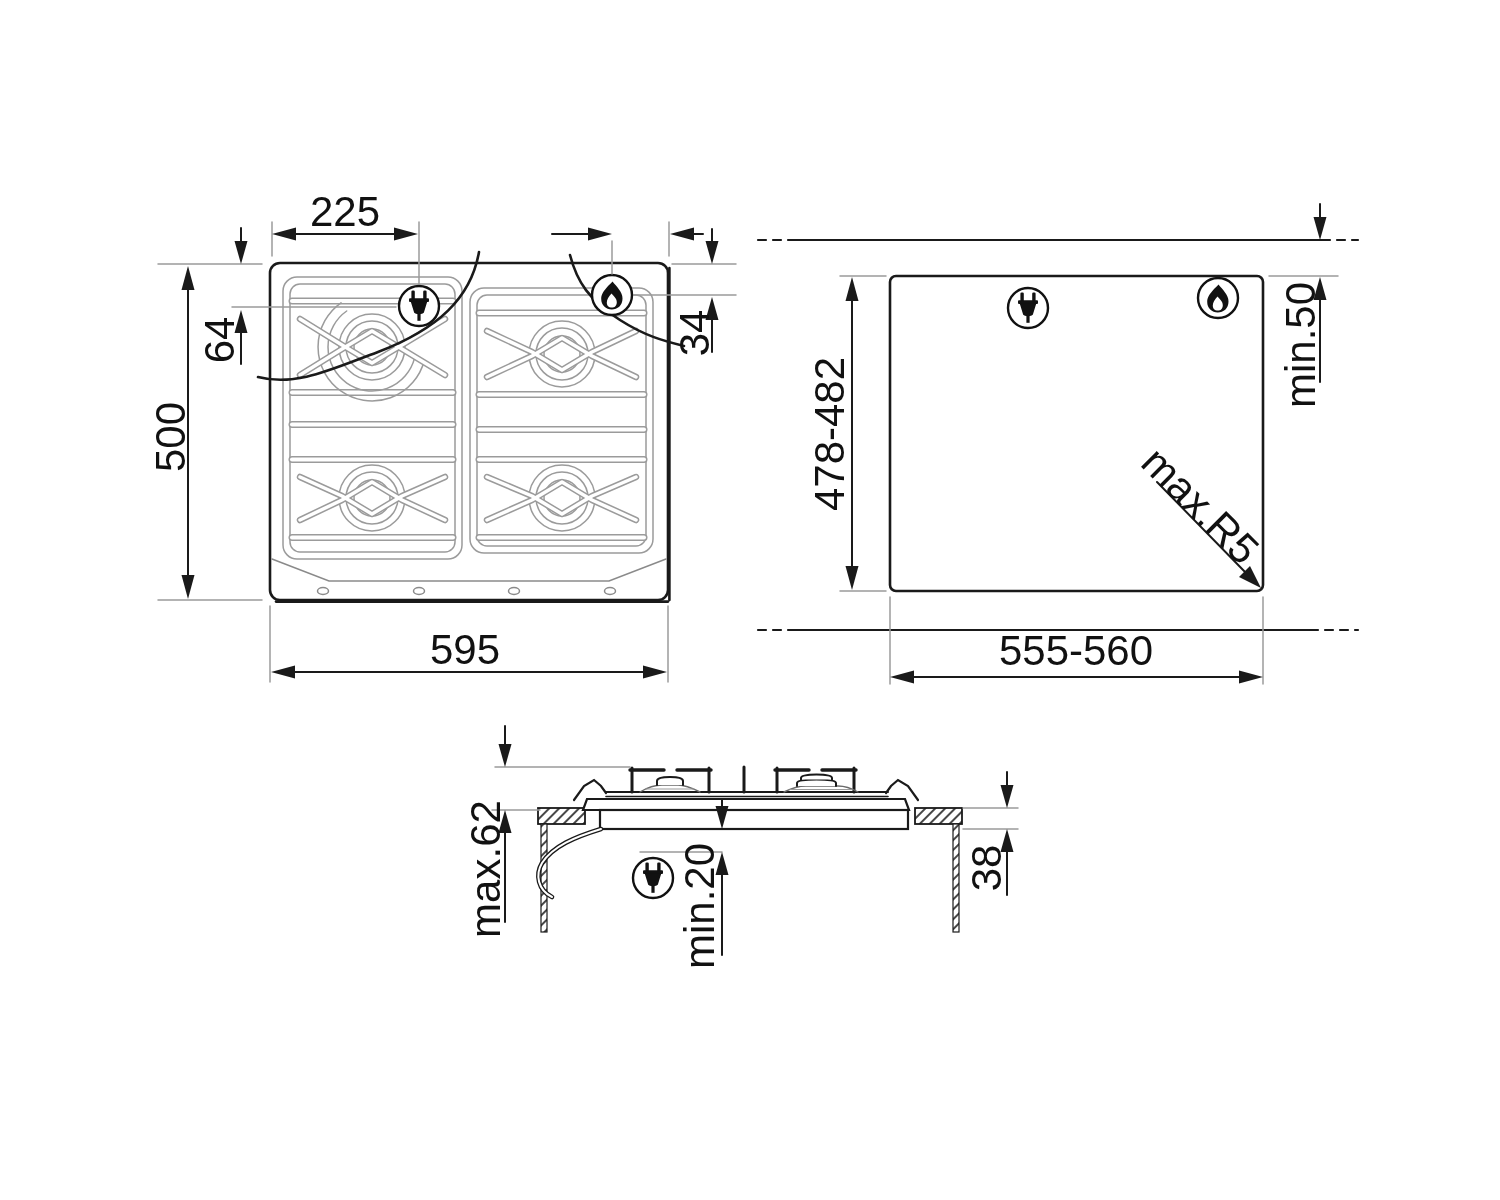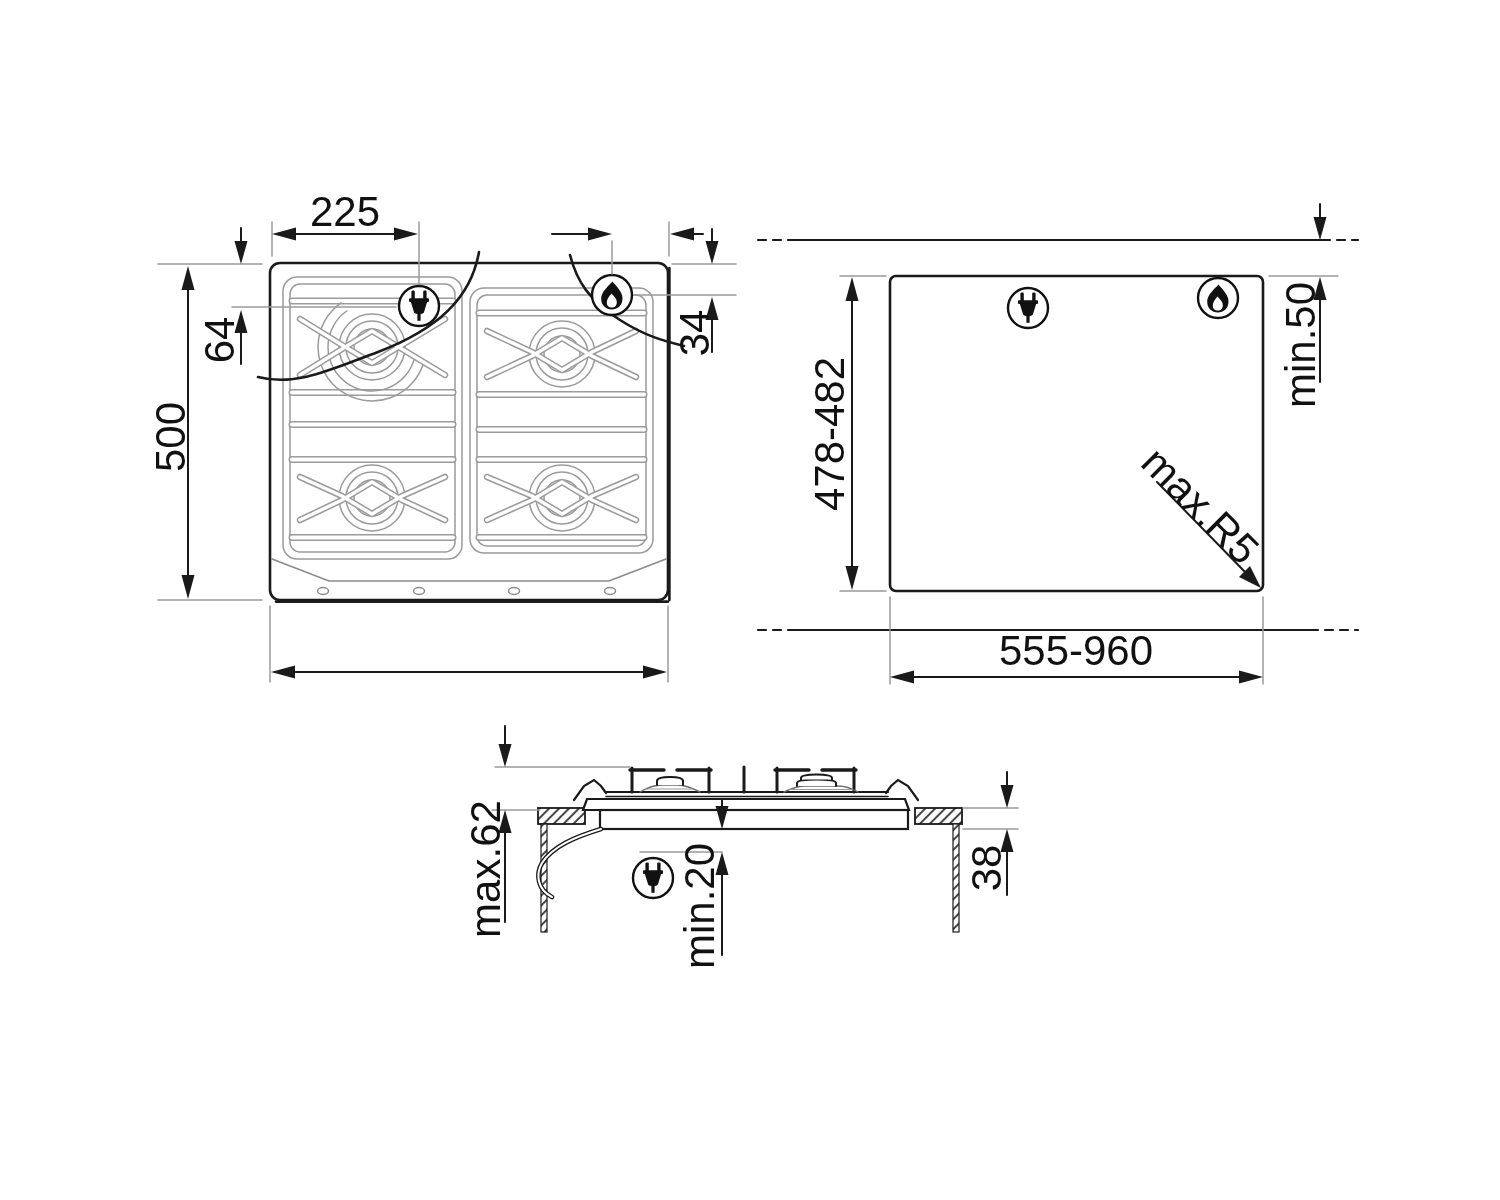--- a/index.html
+++ b/index.html
@@ -286,23 +286,24 @@
       <polygon points="1007,808 1000.5,785 1013.5,785"></polygon>
           <polygon points="1007,829 1000.5,852 1013.5,852"></polygon>
     </g>
   </g>
 </svg>
 
 <span class="dim" style="left:235px;top:189px;">225</span>
 <span class="dim rot" style="left:110px;top:317px;">64</span>
 <span class="dim rot" style="left:585px;top:310px;">34</span>
 <span class="dim rot" style="left:61px;top:414px;">500</span>
+<span class="dim" style="left:355px;top:627px;">595</span>
 
 <span class="dim rot" style="left:720px;top:411px;">478-482</span>
 <span class="dim rot" style="left:1191px;top:322px;">min.50</span>
 <span class="dim rot45" style="left:1090px;top:483px;">max.R5</span>
-<span class="dim" style="left:966px;top:628px;">555-960</span>
+<span class="dim" style="left:966px;top:628px;">555-560</span>
 
 <span class="dim rot" style="left:376px;top:846px;">max.62</span>
 <span class="dim rot" style="left:590px;top:883px;">min.20</span>
 <span class="dim rot" style="left:877px;top:845px;">38</span>
 
 </div>
 
 </body></html>

